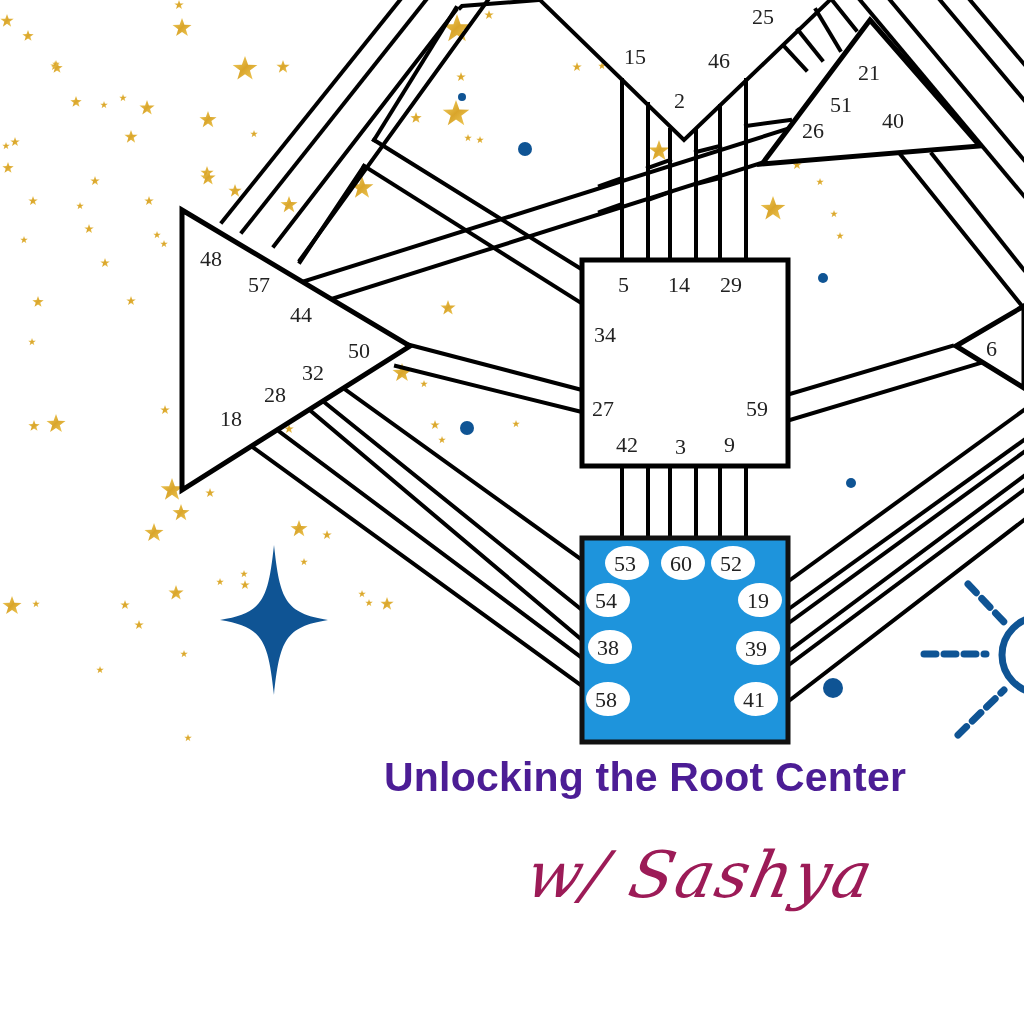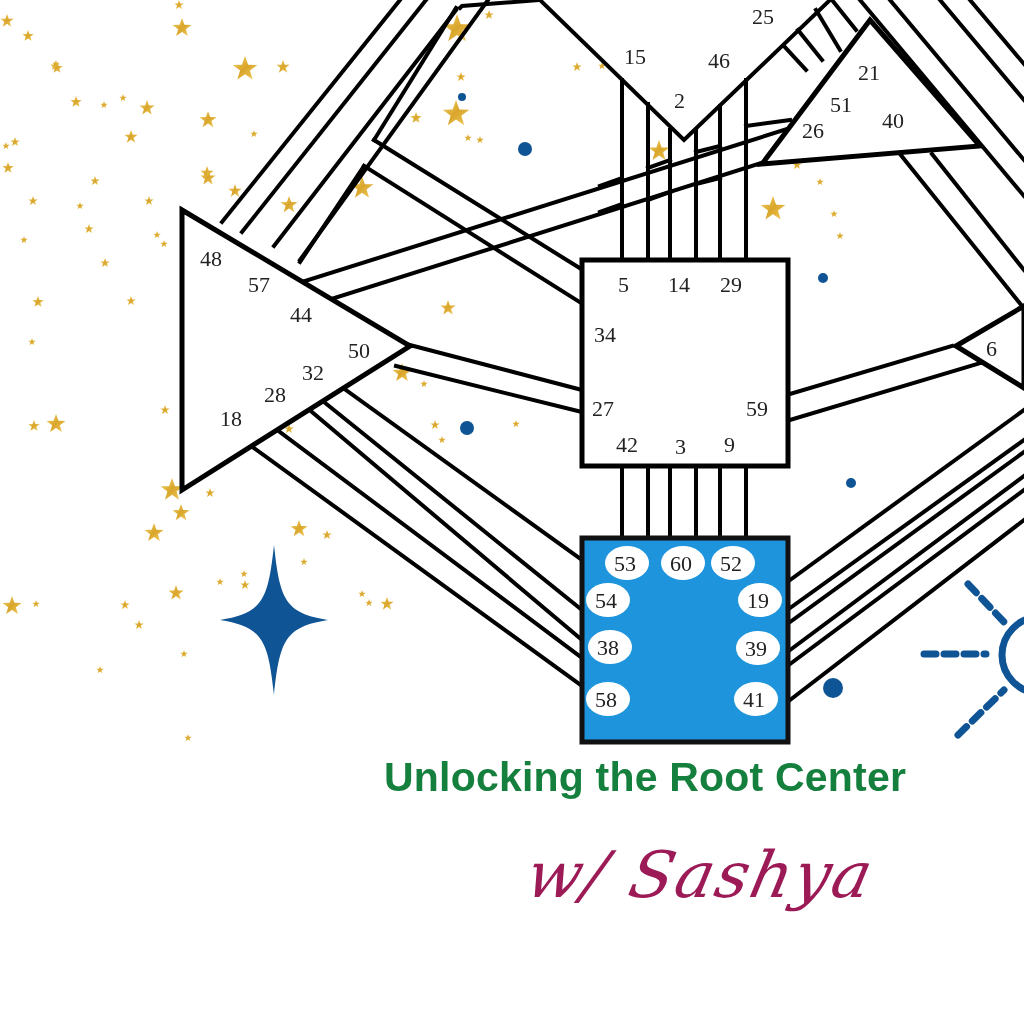--- a/index.html
+++ b/index.html
@@ -3,21 +3,21 @@
 <meta charset="utf-8">
 <style>
   html, body { margin: 0; padding: 0; background: #ffffff; }
   body { width: 1024px; height: 1024px; position: relative; overflow: hidden; font-family: "Liberation Sans", sans-serif; }
   #canvas { position: absolute; left: 0; top: 0; width: 1024px; height: 1024px; }
   .gate-label { font-family: "Liberation Serif", serif; font-size: 22px; fill: #222222; }
   .root-gate { font-family: "Liberation Serif", serif; font-size: 22px; fill: #222222; }
   .title {
     position: absolute; left: 384px; top: 754px; width: 604px;
     font-family: "Liberation Sans", sans-serif; font-weight: bold; font-size: 41px;
-    color: #15803d; letter-spacing: 0.2px; white-space: nowrap;
+    color: #4c1d95; letter-spacing: 0.2px; white-space: nowrap;
   }
   .signature {
     position: absolute; left: 528px; top: 838px;
     font-family: "DejaVu Serif", serif; font-style: italic; font-size: 64px;
     color: #9c1b57; transform: skewX(-12deg); letter-spacing: 2px; white-space: nowrap;
     font-weight: normal;
   }
 </style>
 </head>
 <body>

